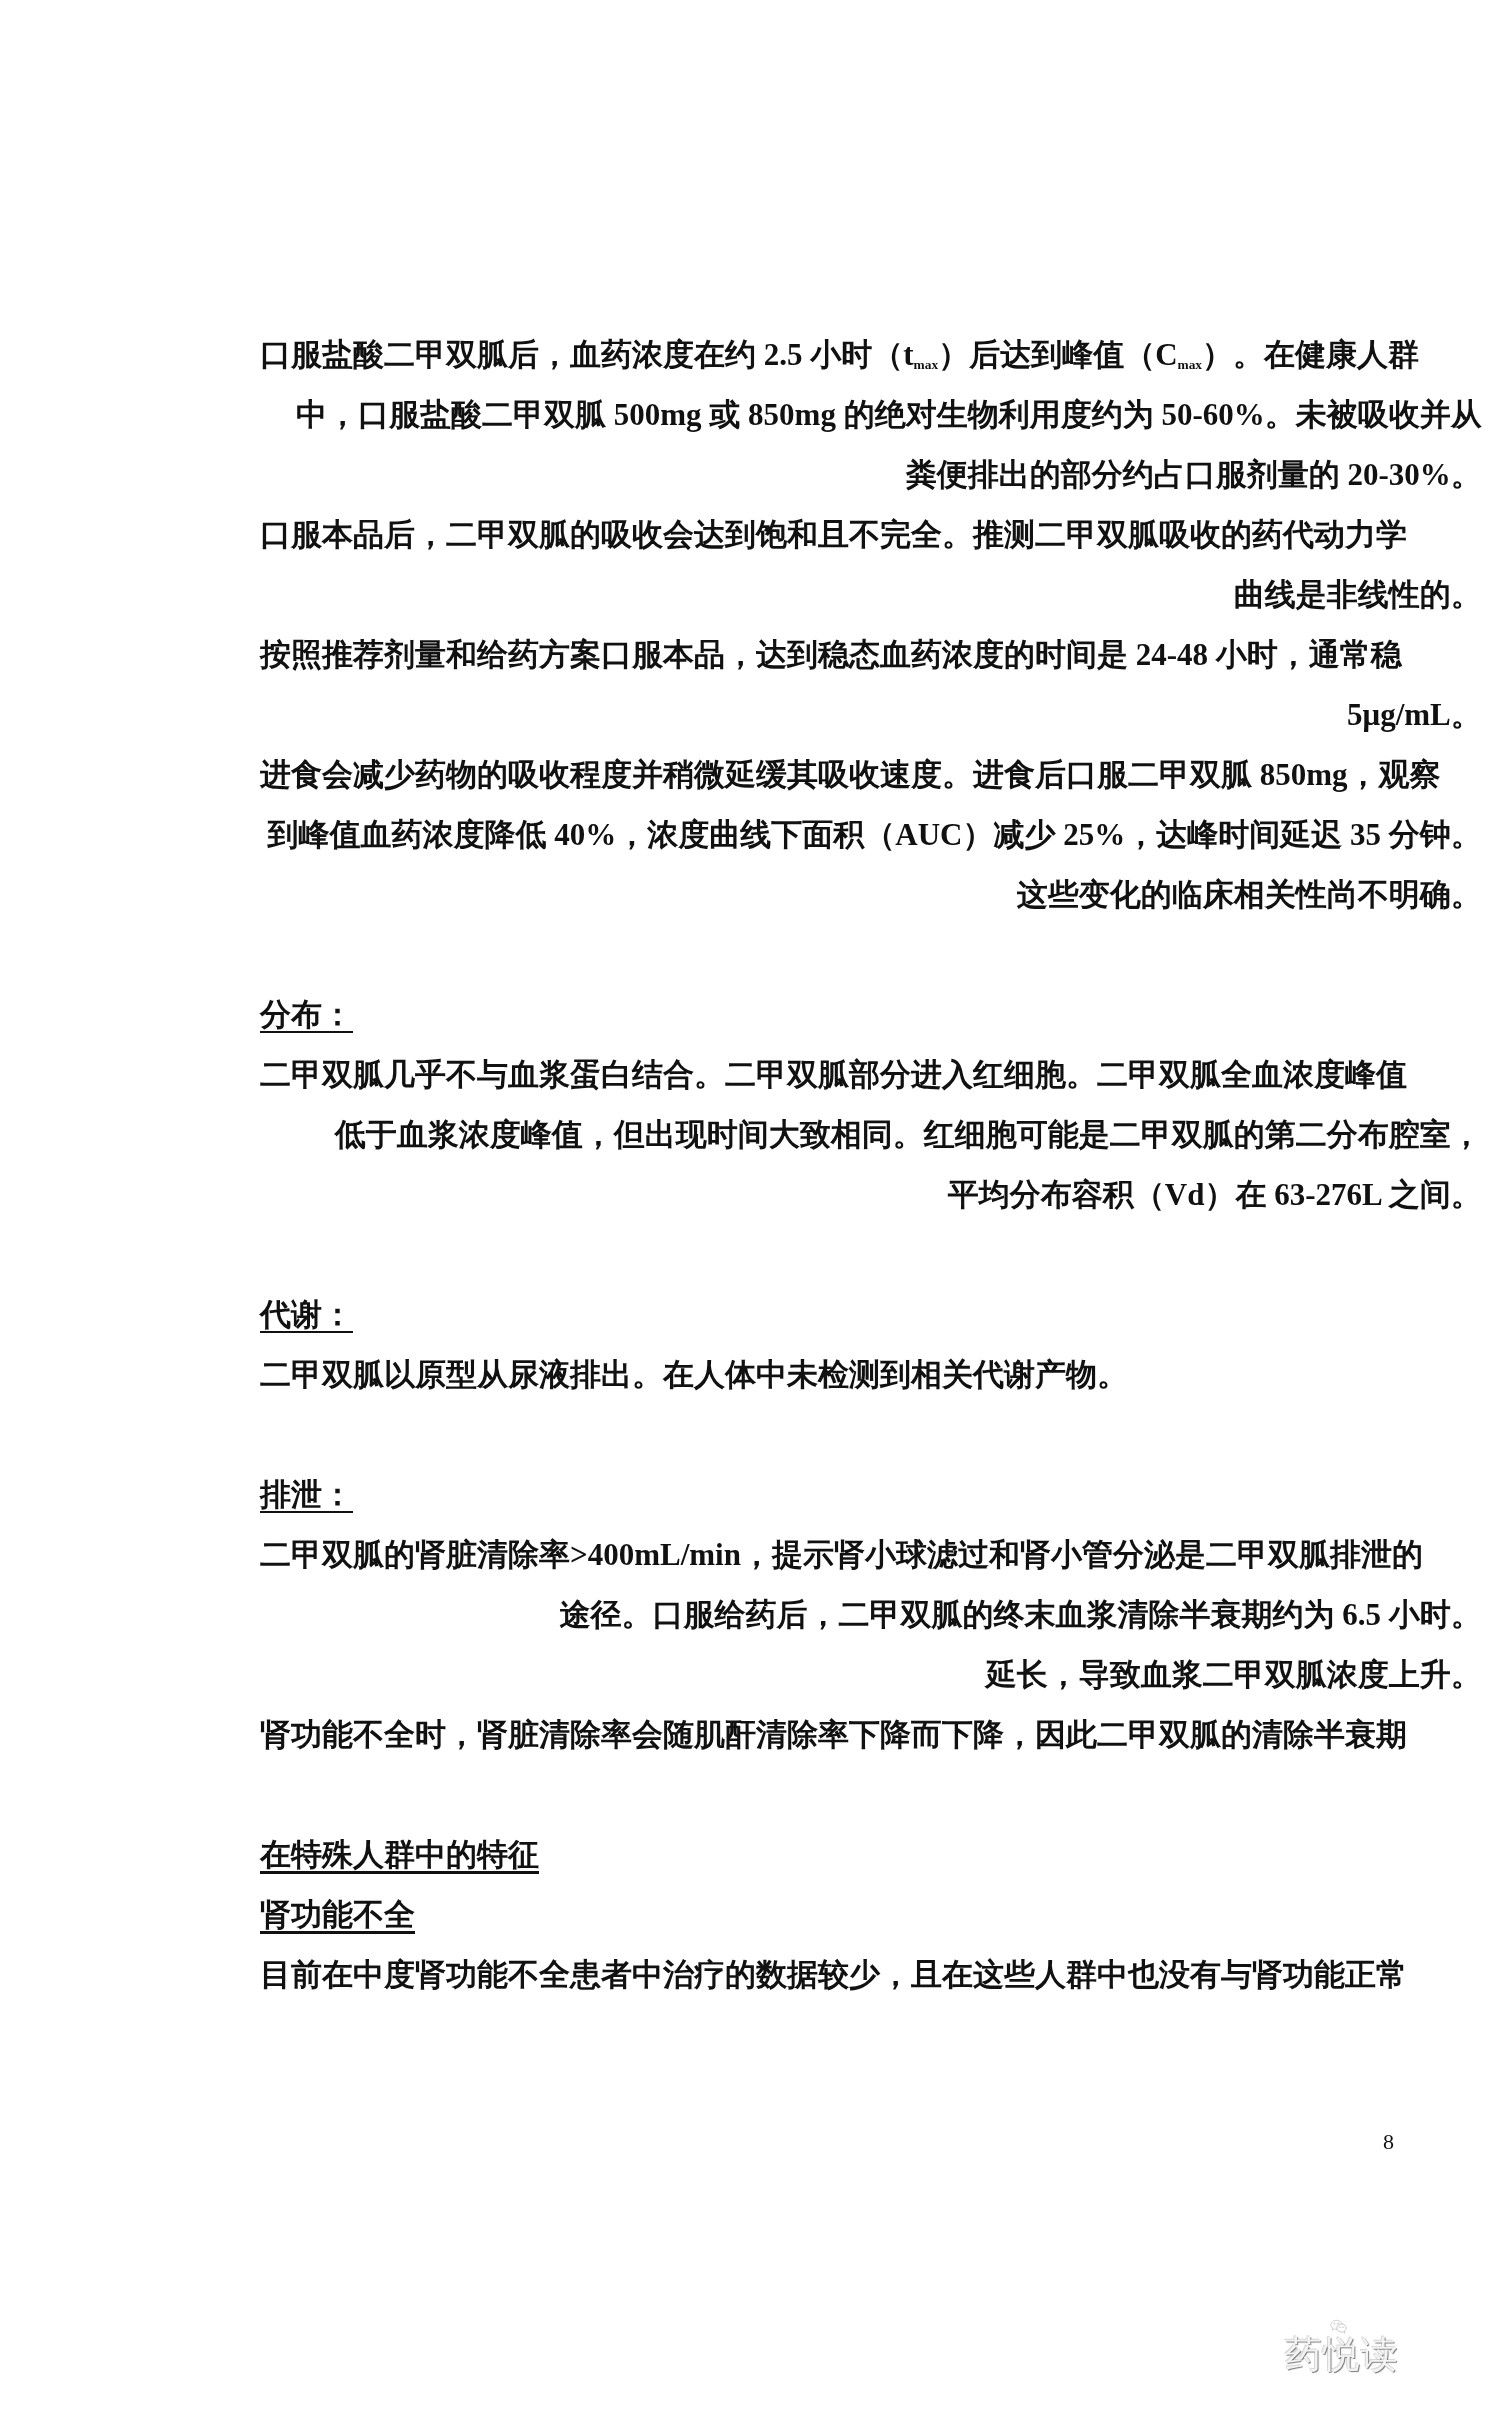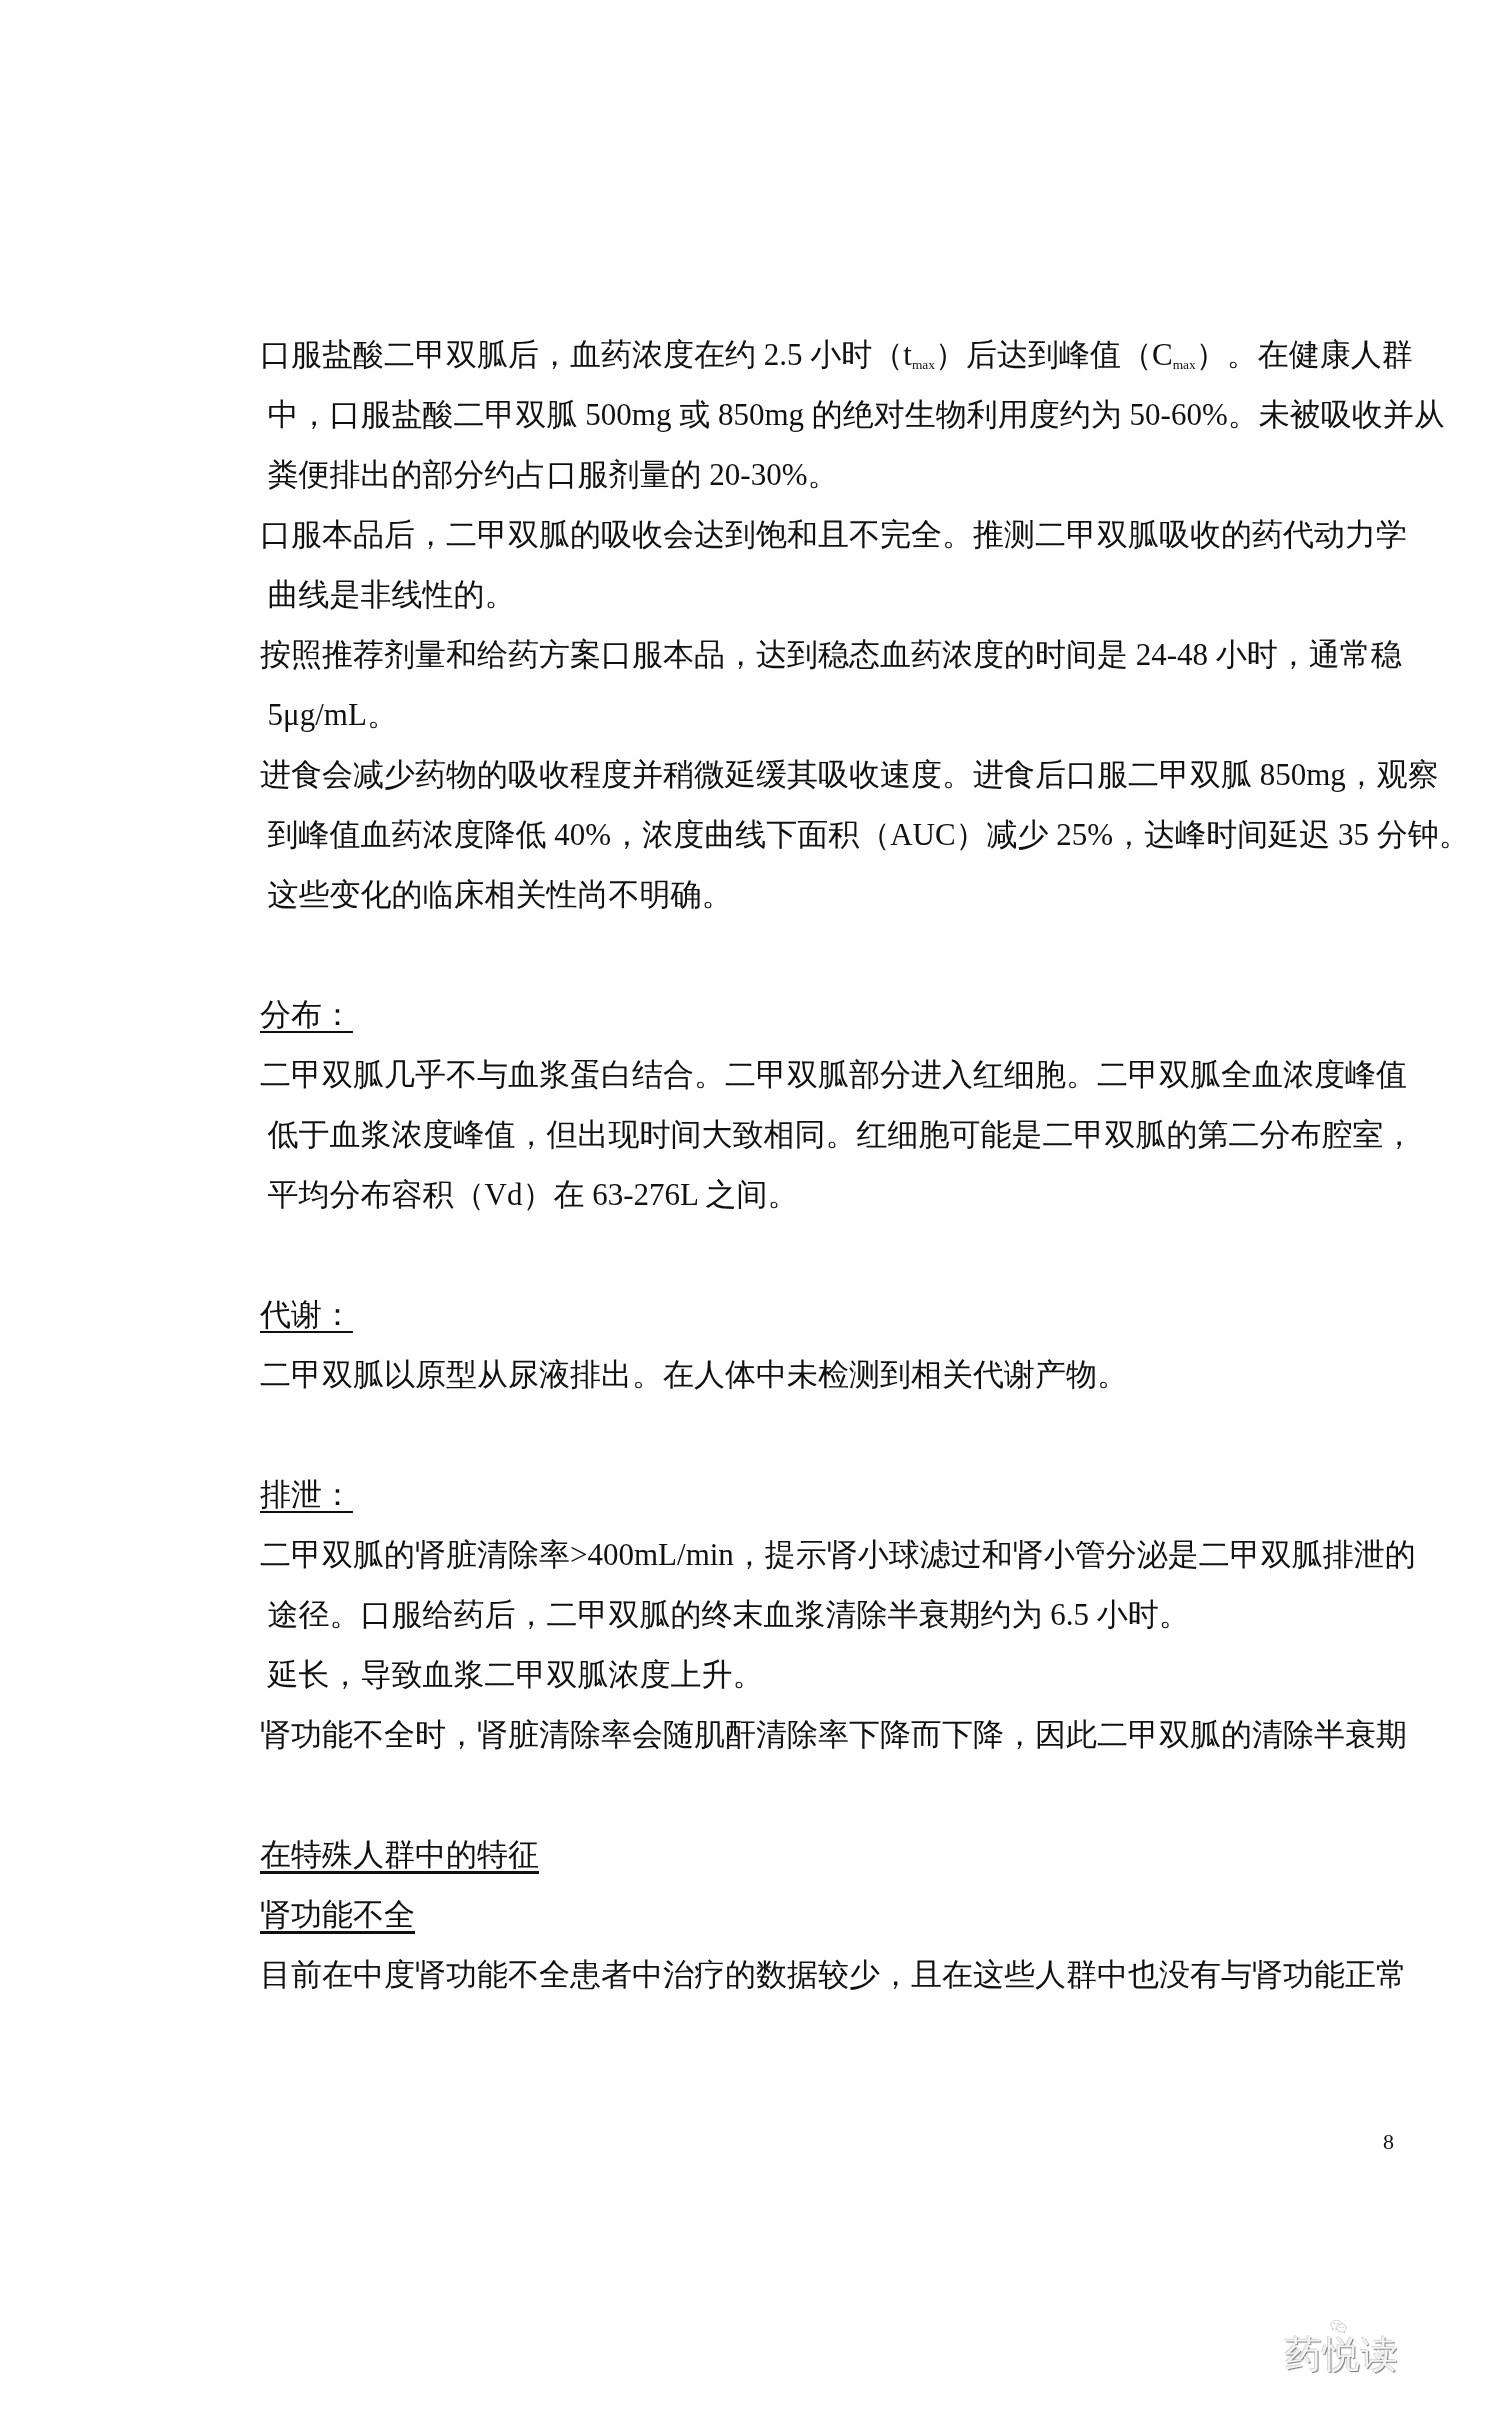--- a/index.html
+++ b/index.html
@@ -5,23 +5,23 @@
   html, body { margin:0; padding:0; }
   body {
     width:1511px; height:2417px; background:#ffffff; position:relative; overflow:hidden;
     font-family:"Liberation Serif","DejaVu Serif",serif;
   }
   .doc {
     position:absolute; left:260px; top:325px;
     font-size:31px; color:#111111;
   }
   .line {
-    height:60px; line-height:60px; white-space:nowrap;
+    height:60px; line-height:60px; white-space:nowrap;font-weight:bold;
   }
-  .cont { padding-left:7.6px; }
+  .cont { padding-left:7.6px;text-align:right; }
   .u {
     text-decoration:underline;
     text-decoration-thickness:1.9px;
     text-underline-offset:5.7px;
   }
   .u.thick { text-decoration-thickness:2.9px; }
   sub.s {
     font-size:13.4px; vertical-align:baseline; position:relative; top:3.8px;
   }
   .page-number {

